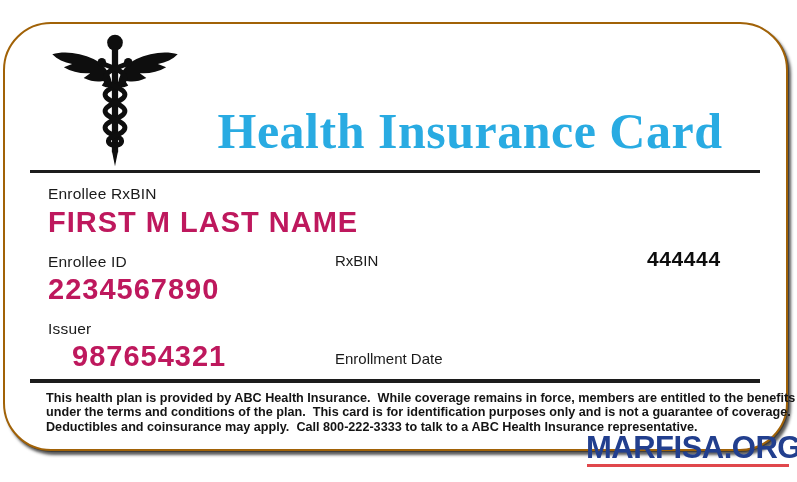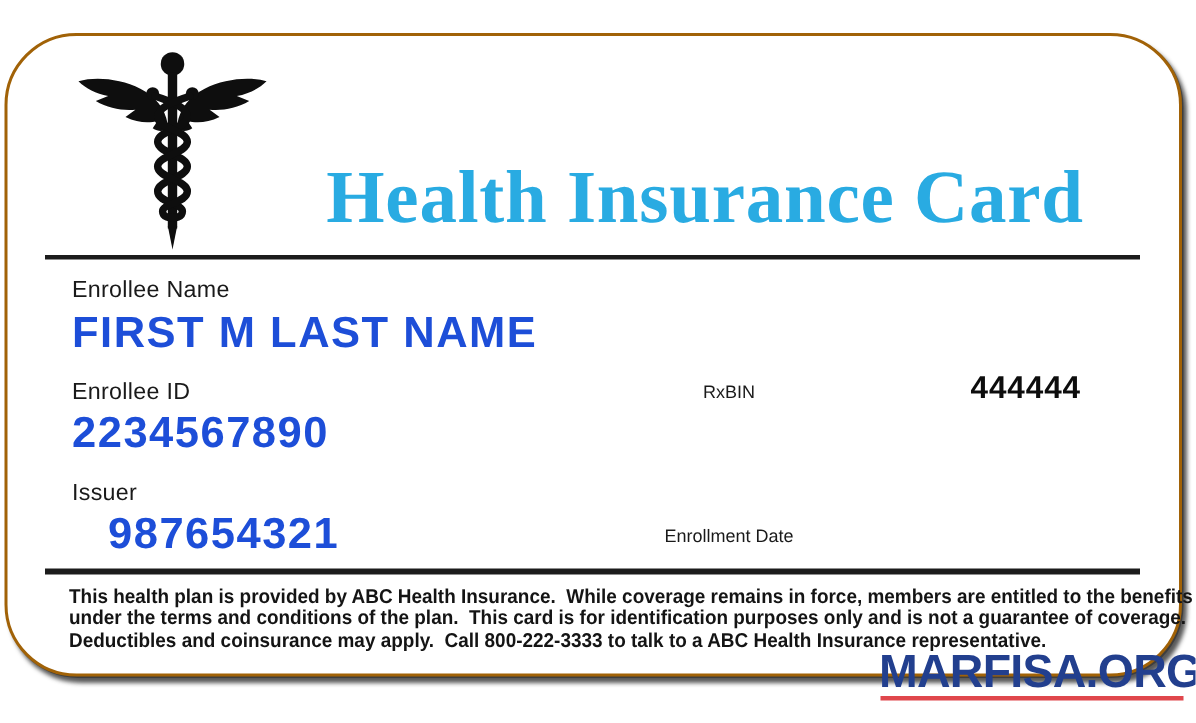--- a/index.html
+++ b/index.html
@@ -54,43 +54,43 @@
     font-weight: 500;
     color: #1a1a1a;
     letter-spacing: 0.2px;
     white-space: nowrap;
   }
   .field-value {
     position: absolute;
     left: 43px;
     font-size: 29px;
     font-weight: bold;
-    color: #1d4ed8;
+    color: #be185d;
     letter-spacing: 1px;
     white-space: nowrap;
   }
   .lbl-name  { top: 161px; }
   .val-name  { top: 182px; }
   .lbl-id    { top: 229px; }
   .val-id    { top: 249px; }
   .lbl-issuer{ top: 296px; }
   .val-issuer{ top: 316px; margin-left: 24px; }
 
   .rrow {
     position: absolute;
     left: 330px;
     width: 430px;
     display: flex;
     align-items: baseline;
     white-space: nowrap;
   }
   .rrow .rlabel {
     flex: 0 0 302px;
-    text-align: center;
-    font-size: 12px;
+    text-align: left;
+    font-size: 15px;
     font-weight: 500;
     color: #1a1a1a;
   }
   .rrow .rvalue {
     margin-left: 10px;
     font-size: 21px;
     font-weight: 800;
     color: #0d0d0d;
     letter-spacing: 0.6px;
   }
@@ -177,21 +177,21 @@
         <path d="M66 40 C 76 44 92 48 92 57 C 92 66 68 68 68 77 C 68 86 92 88 92 97 C 92 106 68 108 68 117 C 68 126 88 127 88 133 C 88 138 82 139 78 138"></path>
         <path d="M94 40 C 84 44 68 48 68 57 C 68 66 92 68 92 77 C 92 86 68 88 68 97 C 68 106 92 108 92 117 C 92 126 72 127 72 133 C 72 138 78 139 82 138"></path>
       </g>
     </svg>
   </span>
 
   <div class="card-title">Health Insurance Card</div>
 
   <div class="rule rule-top"></div>
 
-  <div class="field-label lbl-name">Enrollee Name</div>
+  <div class="field-label lbl-name">Enrollee RxBIN</div>
   <div class="field-value val-name">FIRST M LAST NAME</div>
 
   <div class="field-label lbl-id">Enrollee ID</div>
   <div class="field-value val-id">2234567890</div>
 
   <div class="field-label lbl-issuer">Issuer</div>
   <div class="field-value val-issuer">987654321</div>
 
   <div class="rrow row-rxbin">
     <span class="rlabel">RxBIN</span>

